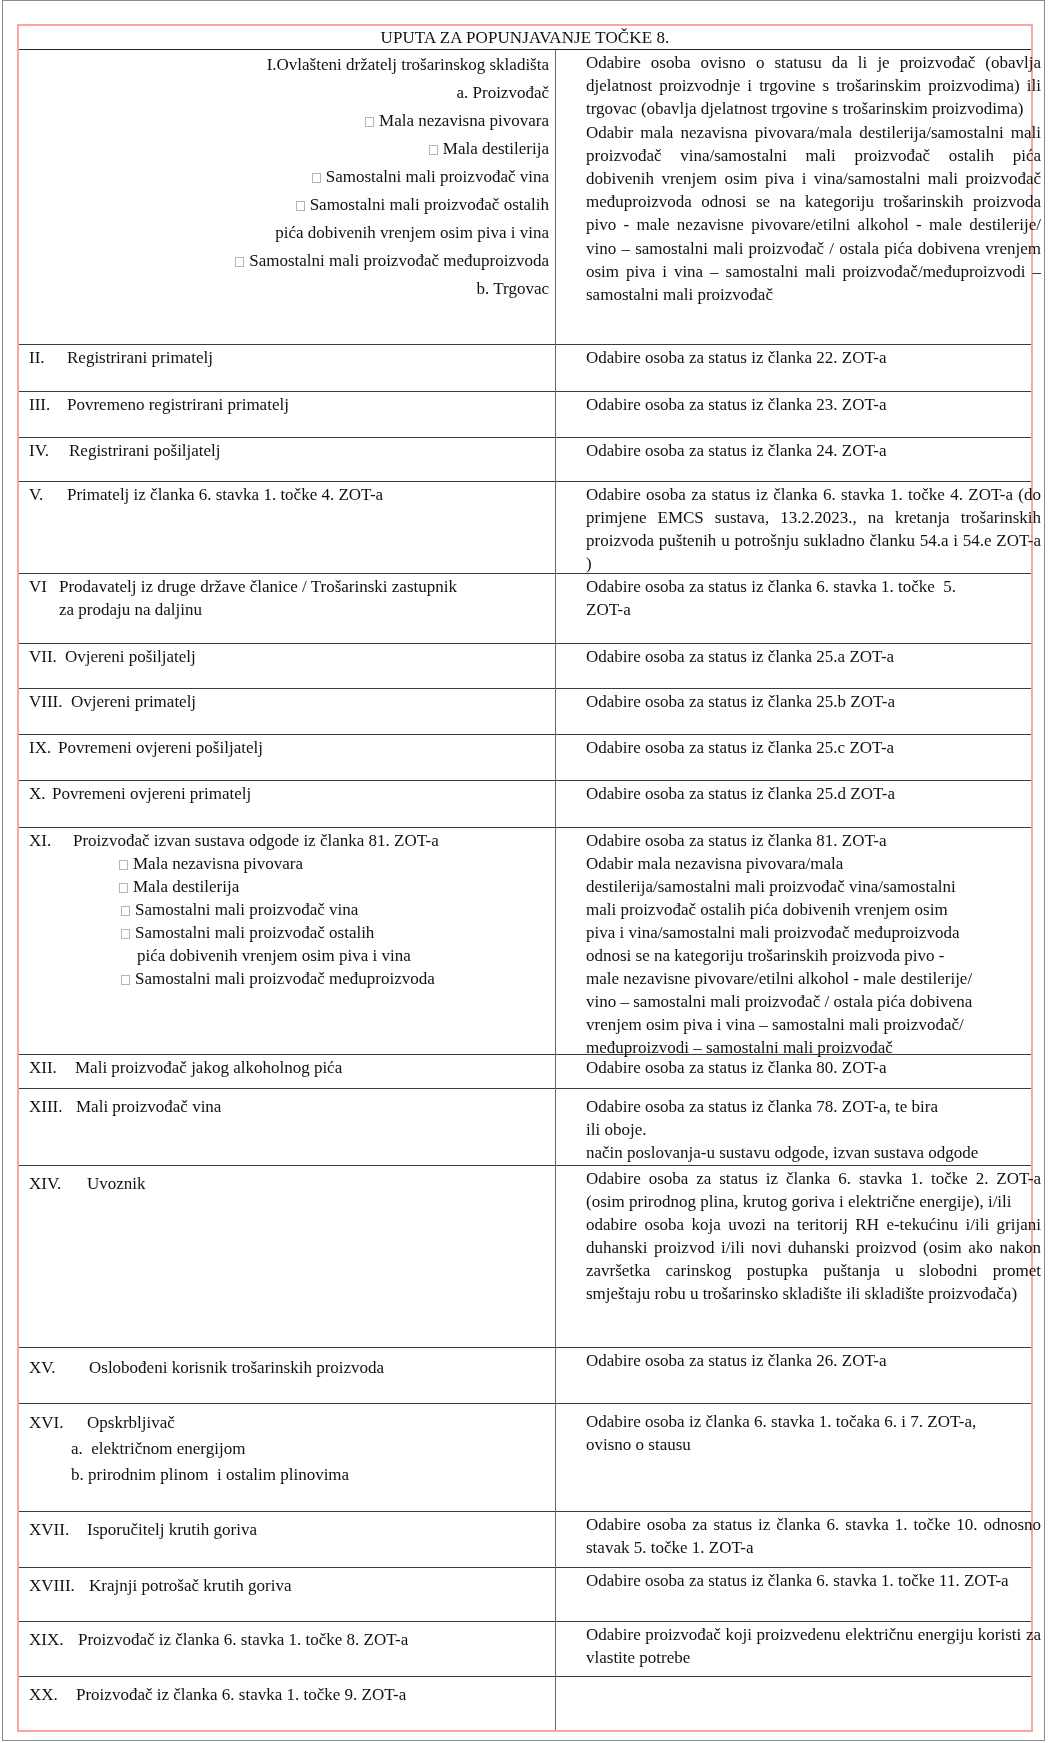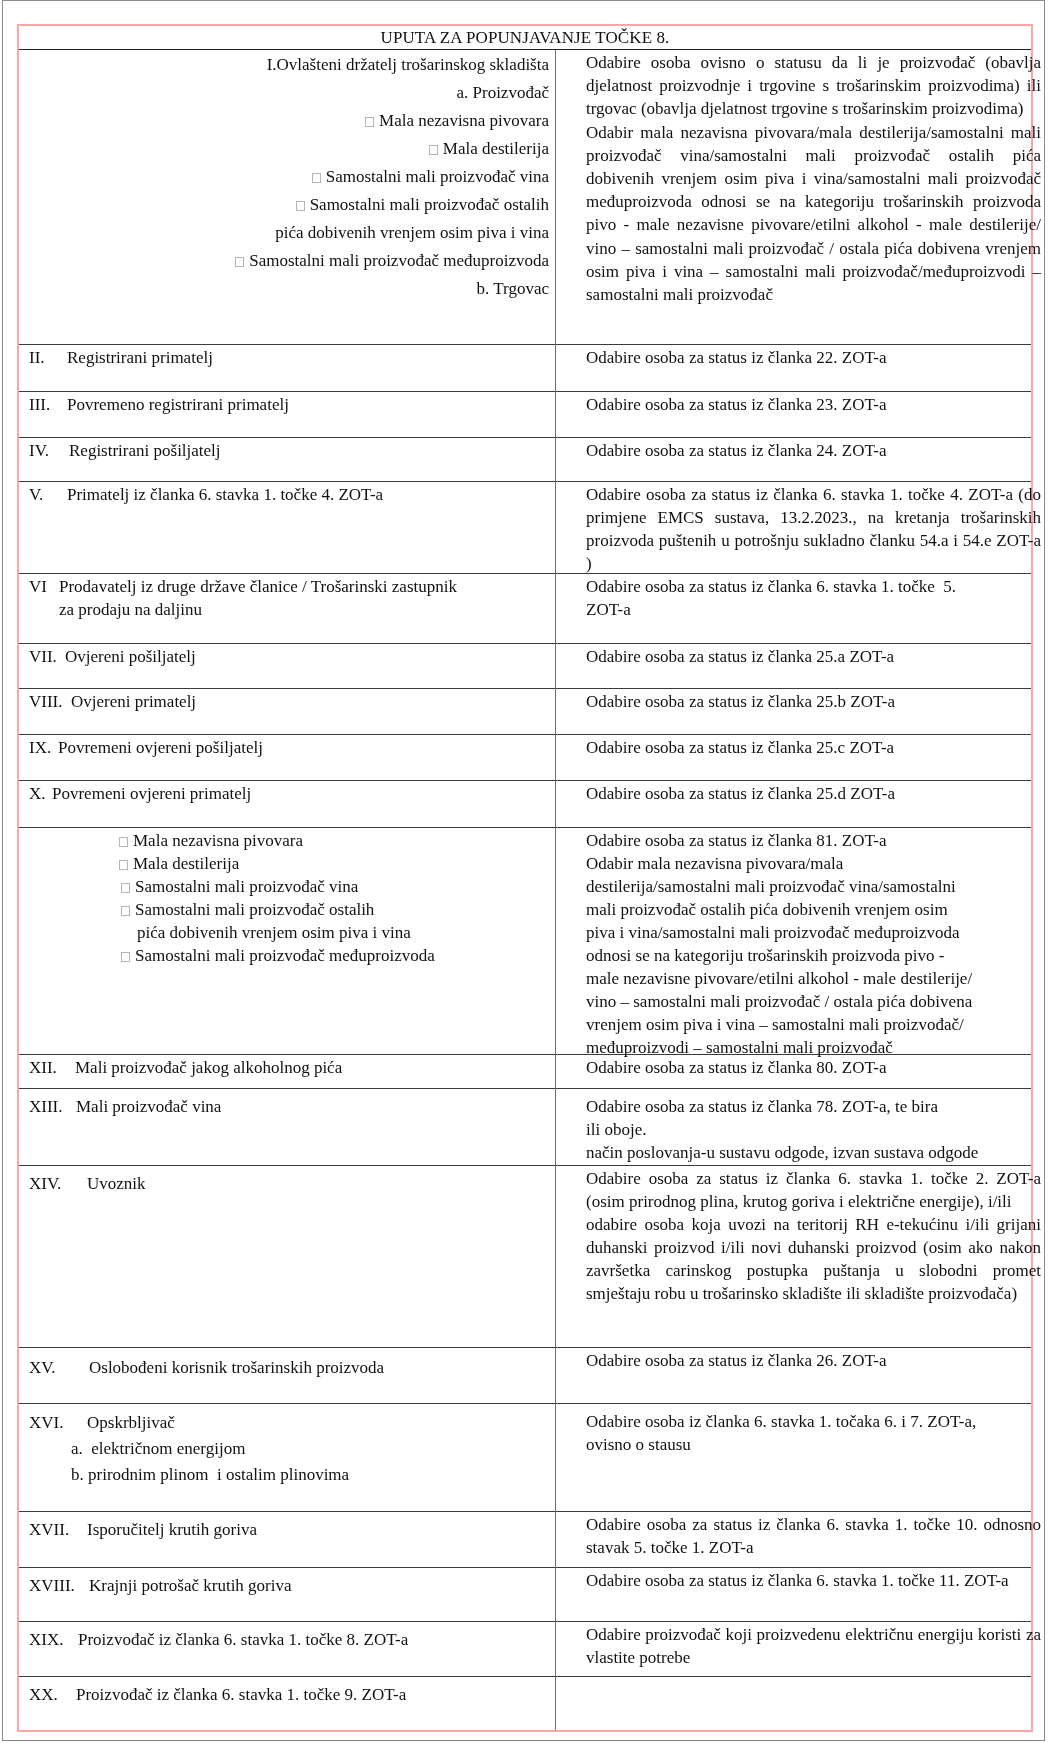--- a/index.html
+++ b/index.html
@@ -121,20 +121,21 @@
     <div class="rcell">Odabire osoba za status iz članka 25.c ZOT-a</div>
   </div>
 
   <div class="row" style="top:755px;height:47px;">
     <div class="lcell"><span class="rn" style="width:23px">X.</span><span>Povremeni ovjereni primatelj</span></div>
     <div class="rcell">Odabire osoba za status iz članka 25.d ZOT-a</div>
   </div>
 
   <div class="row" style="top:802px;height:227px;">
     <div class="lcell">
+      <span class="line"><span class="rn" style="width:44px">XI.</span><span>Proizvođač izvan sustava odgode iz članka 81. ZOT-a</span></span>
       <span class="line" style="padding-left:90px"><span class="cb"></span><span>Mala nezavisna pivovara</span></span>
       <span class="line" style="padding-left:90px"><span class="cb"></span><span>Mala destilerija</span></span>
       <span class="line" style="padding-left:92px"><span class="cb"></span><span>Samostalni mali proizvođač vina</span></span>
       <span class="line" style="padding-left:92px"><span class="cb"></span><span>Samostalni mali proizvođač ostalih</span></span>
       <span class="line" style="padding-left:108px">pića dobivenih vrenjem osim piva i vina</span>
       <span class="line" style="padding-left:92px"><span class="cb"></span><span>Samostalni mali proizvođač međuproizvoda</span></span>
     </div>
     <div class="rcell">
       <span class="line">Odabire osoba za status iz članka 81. ZOT-a</span>
       <span class="line">Odabir mala nezavisna pivovara/mala</span>

